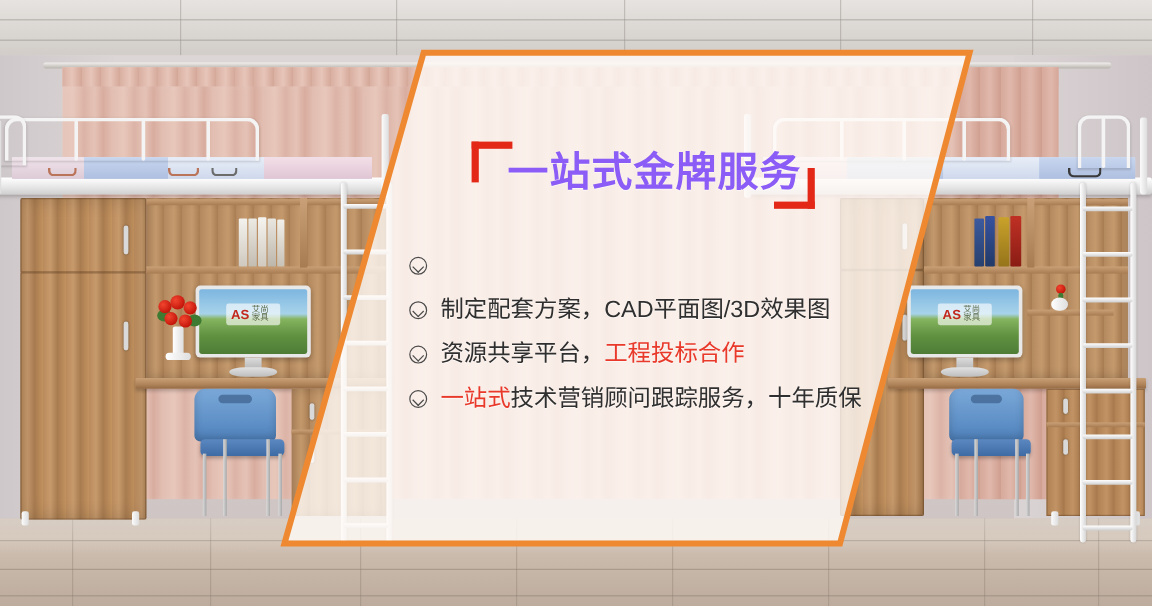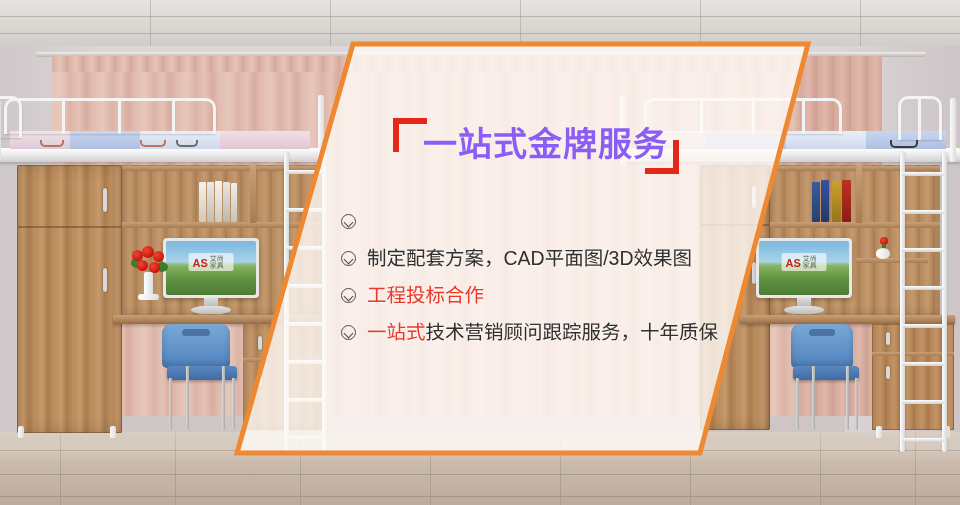--- a/index.html
+++ b/index.html
@@ -368,20 +368,21 @@
       </div>
 
       <div class="feat">
         <span class="bullet"></span>
         <span class="feat-txt">制定配套方案，CAD平面图/3D效果图</span>
       </div>
 
 
       <div class="feat">
         <span class="bullet"></span>
+        <span class="feat-txt">资源共享平台，</span>
           <span class="feat-txt hl">工程投标合作</span>
       </div>
 
       <div class="feat">
         <span class="bullet"></span>
         <span class="feat-txt hl">一站式</span>
           <span class="feat-txt">技术营销顾问跟踪服务，十年质保</span>
       </div>
 
     </div>

